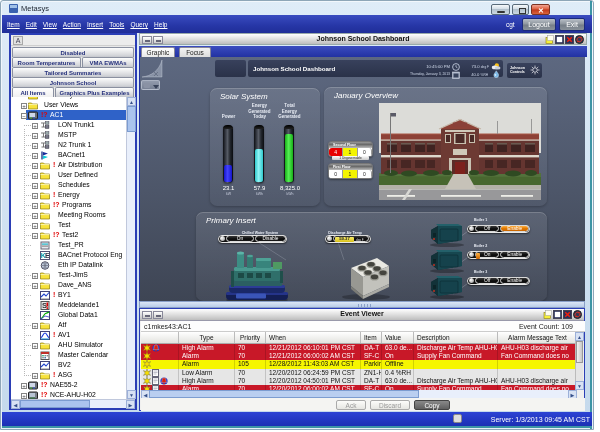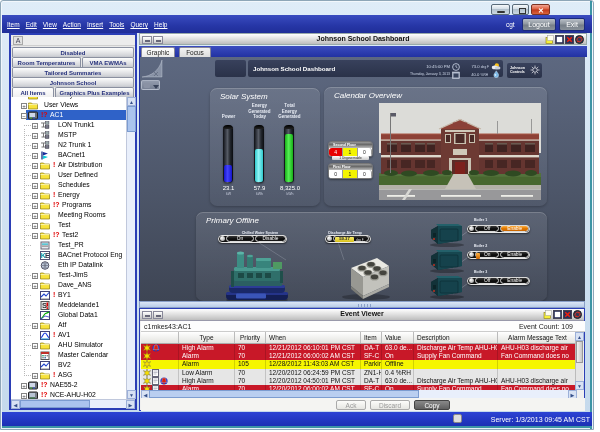--- a/index.html
+++ b/index.html
@@ -115,20 +115,27 @@
 .erow div { border-right:1px solid rgba(0,0,0,0.15); padding-left:3px; overflow:hidden; }
 .c0{width:38px;} .c1{width:56px;} .c2{width:31px;} .c3{width:95px;} .c4{width:21px;} .c5{width:32px;} .c6{width:84px;} .c7{width:79px; border-right:none !important;}
 .red { background:#c81828; color:#fff; }
 .yel { background:#f6f600; color:#111; }
 .nrm { background:#e6e6e6; color:#111; }
 </style>
 </head>
 <body>
 <div id="win">
 <div id="frame"></div>
+<div id="titlebar">
+  <svg class="ticon" viewBox="0 0 9 9">
+        <rect x="0" y="0" width="9" height="9" rx="1" fill="#3a62b0"></rect>
+        <rect x="1" y="1" width="7" height="3" fill="#9fc0e8"></rect>
+      </svg>
+  <div class="ttext">Metasys</div>
+</div>
 <div class="winbtn" id="btnmin"></div>
 <div class="winbtn" id="btnmax"></div>
 <div class="winbtn" id="btnclose"></div>
 <div id="menubar">
   <div class="menus"><span>Item</span><span>Edit</span><span>View</span><span>Action</span><span>Insert</span><span>Tools</span><span>Query</span><span>Help</span></div>
   <div class="cgt">cgt</div>
   <div class="mbtn" id="mlogout">Logout</div>
   <div class="mbtn" id="mexit">Exit</div>
 </div>
 
@@ -558,21 +565,21 @@
           </div>
   <div class="abs" style="left:6px;top:97px;width:25px;text-align:center;color:#fff;font-size:6px;">23.1</div>
   <div class="abs" style="left:37px;top:97px;width:25px;text-align:center;color:#fff;font-size:6px;">57.9</div>
   <div class="abs" style="left:64px;top:97px;width:32px;text-align:center;color:#fff;font-size:6px;">8,325.0</div>
   <div class="abs" style="left:6px;top:104px;width:25px;text-align:center;color:#c8cede;font-size:3.5px;">kW</div>
   <div class="abs" style="left:37px;top:104px;width:25px;text-align:center;color:#c8cede;font-size:3.5px;">kWh</div>
   <div class="abs" style="left:64px;top:104px;width:32px;text-align:center;color:#c8cede;font-size:3.5px;">kWh</div>
 </div>
 
 <div class="gpanel" style="left:184px;top:30px;width:223px;height:119px;">
-  <div class="gtitle">Calendar Overview</div>
+  <div class="gtitle">January Overview</div>
   <div id="photo" class="abs" style="left:55px;top:16px;width:162px;height:97px;"><svg width="162" height="97" viewBox="0 0 162 97" preserveAspectRatio="none">
 <rect x="0" y="0" width="162" height="50" fill="#dcdcd8"></rect>
 
 <rect x="0" y="86" width="162" height="11" fill="#98989a"></rect>
 <rect x="0" y="85.2" width="162" height="1.6" fill="#c2c2be"></rect>
 <rect x="8" y="92" width="28" height="1.8" fill="#eeeee8"></rect>
 <rect x="62" y="92" width="40" height="1.8" fill="#eeeee8"></rect>
 <rect x="122" y="92" width="32" height="1.8" fill="#eeeee8"></rect>
 <polygon points="30,86 33,86 26,97 23,97" fill="#d8d8d4"></polygon>
 
@@ -672,21 +679,21 @@
     <div class="fhead">First Floor</div>
     <div class="fcells">
               <div style="background:#fff;border-radius:3px 0 0 0;">0</div>
               <div style="background:#f4f400;">1</div>
               <div style="background:#fff;border-radius:0 3px 0 0;">0</div>
             </div>
   </div>
 </div>
 
 <div class="gpanel" style="left:56px;top:155px;width:351px;height:89px;">
-  <div class="gtitle">Primary Offline</div>
+  <div class="gtitle">Primary Insert</div>
   <div class="plabel" style="left:34px;top:19px;width:60px;">Chilled Water System</div>
   <div class="pill" style="left:22px;top:22.5px;width:69px;">
     <div class="pdot"></div>
             <div class="pseg" style="width:28px;">On</div>
             <div class="pseg" style="width:31px;">Disable</div>
   </div>
   <svg class="abs" style="left:60px;top:28px;" width="90" height="22" viewBox="0 0 90 22">
             <g stroke="rgba(220,225,235,0.3)" stroke-width="0.7">
               <line x1="2" y1="2" x2="30" y2="20"></line>
               <line x1="82" y1="2" x2="88" y2="20"></line>

